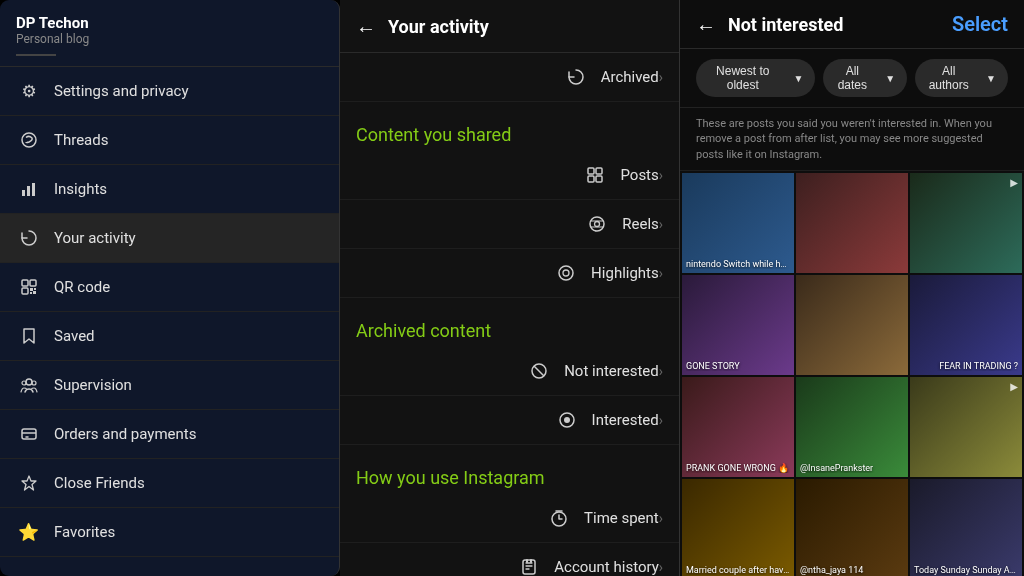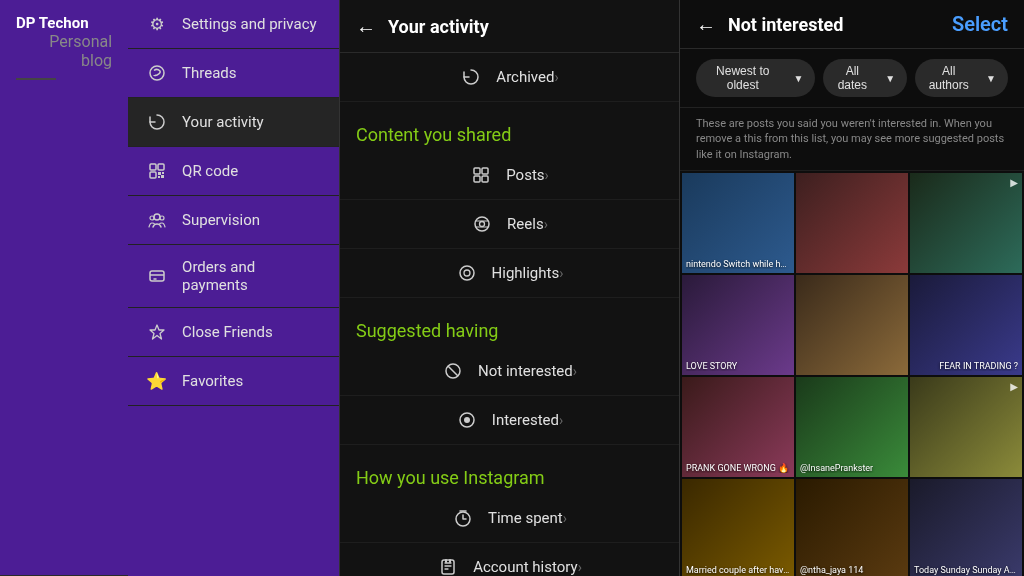--- a/index.html
+++ b/index.html
@@ -9,39 +9,39 @@
       display: flex;
       font-family: -apple-system, BlinkMacSystemFont, 'Segoe UI', Roboto, sans-serif;
       background: #000;
       overflow: hidden;
     }
 
     
     .left-panel {
       width: 340px;
       min-width: 340px;
-      background: #4c1d95;
-      display: flex;
-      flex-direction: row;
+      background: #0f172a;
+      display: flex;
+      flex-direction: column;
       overflow-y: auto;
       border-right: 1px solid #333;
+      border-radius: 9px;
     }
     .profile-section {
       padding: 14px 16px 10px;
       border-bottom: 1px solid #2a2a2a;
     }
     .profile-name {
       color: #fff;
       font-weight: 700;
       font-size: 15px;
     }
     .profile-sub {
       color: #888;
-      font-size: 16px;
-      text-align: right;
+      font-size: 12px;
     }
     .profile-divider {
       width: 40px;
       height: 2px;
       background: #444;
       margin-top: 8px;
     }
     .nav-item {
       display: flex;
       align-items: center;
@@ -92,21 +92,21 @@
       font-weight: 700;
     }
     .section-label {
       color: #84cc16;
       font-size: 18px;
       padding: 14px 16px 6px;
     }
     .menu-item {
       display: flex;
       align-items: center;
-      justify-content: center;
+      justify-content: flex-end;
       padding: 13px 16px;
       color: #e0e0e0;
       font-size: 15px;
       cursor: pointer;
       border-bottom: 1px solid #1e1e1e;
     }
     .menu-item-left {
       display: flex;
       align-items: center;
       gap: 14px;
@@ -250,20 +250,30 @@
     </div>
     <div class="nav-item">
       <span class="nav-icon">
         <svg width="18" height="18" viewBox="0 0 18 18" fill="none">
           <circle cx="9" cy="9" r="7" stroke="#ccc" stroke-width="1.5" fill="none"></circle>
           <path d="M6 6.5 Q9 4 12 7 Q13 9 9 11 Q6 12 6 11" stroke="#ccc" stroke-width="1.5" fill="none"></path>
         </svg>
       </span>
       <span>Threads</span>
     </div>
+    <div class="nav-item">
+      <span class="nav-icon">
+        <svg width="18" height="18" viewBox="0 0 18 18" fill="none">
+          <rect x="2" y="10" width="3" height="6" fill="#ccc"></rect>
+          <rect x="7" y="6" width="3" height="10" fill="#ccc"></rect>
+          <rect x="12" y="3" width="3" height="13" fill="#ccc"></rect>
+        </svg>
+      </span>
+      <span>Insights</span>
+    </div>
     <div class="nav-item active">
       <span class="nav-icon">
         <svg width="18" height="18" viewBox="0 0 18 18" fill="none">
           <path d="M9 2 A7 7 0 1 1 2 9" stroke="#ccc" stroke-width="1.5" fill="none" stroke-linecap="round"></path>
           <path d="M2 4 L2 9 L7 9" stroke="#ccc" stroke-width="1.5" fill="none" stroke-linecap="round" stroke-linejoin="round"></path>
         </svg>
       </span>
       <span>Your activity</span>
     </div>
     <div class="nav-item">
@@ -276,20 +286,28 @@
           <rect x="14" y="10" width="2" height="2" fill="#ccc"></rect>
           <rect x="10" y="14" width="2" height="2" fill="#ccc"></rect>
           <rect x="13" y="13" width="3" height="3" fill="#ccc"></rect>
         </svg>
       </span>
       <span>QR code</span>
     </div>
     <div class="nav-item">
       <span class="nav-icon">
         <svg width="18" height="18" viewBox="0 0 18 18" fill="none">
+          <path d="M4 2 L14 2 L14 16 L9 12 L4 16 Z" stroke="#ccc" stroke-width="1.5" fill="none" stroke-linejoin="round"></path>
+        </svg>
+      </span>
+      <span>Saved</span>
+    </div>
+    <div class="nav-item">
+      <span class="nav-icon">
+        <svg width="18" height="18" viewBox="0 0 18 18" fill="none">
           <circle cx="9" cy="6" r="3" stroke="#ccc" stroke-width="1.5" fill="none"></circle>
           <circle cx="4" cy="7" r="2" stroke="#ccc" stroke-width="1.2" fill="none"></circle>
           <circle cx="14" cy="7" r="2" stroke="#ccc" stroke-width="1.2" fill="none"></circle>
           <path d="M1 16 Q2 12 4 12 Q6 12 6.5 13" stroke="#ccc" stroke-width="1.2" fill="none" stroke-linecap="round"></path>
           <path d="M17 16 Q16 12 14 12 Q12 12 11.5 13" stroke="#ccc" stroke-width="1.2" fill="none" stroke-linecap="round"></path>
           <path d="M5 16 Q6 13 9 13 Q12 13 13 16" stroke="#ccc" stroke-width="1.5" fill="none" stroke-linecap="round"></path>
         </svg>
       </span>
       <span>Supervision</span>
     </div>
@@ -377,21 +395,21 @@
           <circle cx="9" cy="9" r="3" stroke="#ccc" stroke-width="1.3" fill="none"></circle>
         </svg>
       </span>
       <span>Highlights</span>
     </div>
     <span class="chevron">›</span>
   </div>
 
   <div class="divider-line"></div>
 
-  <div class="section-label">Suggested having</div>
+  <div class="section-label">Archived content</div>
   <div class="menu-item">
     <div class="menu-item-left">
       <span class="menu-icon">
         <svg width="18" height="18" viewBox="0 0 18 18" fill="none">
           <circle cx="9" cy="9" r="7" stroke="#ccc" stroke-width="1.5" fill="none"></circle>
           <line x1="4" y1="4" x2="14" y2="14" stroke="#ccc" stroke-width="1.5"></line>
         </svg>
       </span>
       <span>Not interested</span>
     </div>
@@ -464,33 +482,33 @@
     <button class="filter-btn">
       <span>All dates</span>
       <span class="arrow-down">▼</span>
     </button>
     <button class="filter-btn">
       <span>All authors</span>
       <span class="arrow-down">▼</span>
     </button>
   </div>
 
-  <div class="info-text">These are posts you said you weren't interested in. When you remove a this from this list, you may see more suggested posts like it on Instagram.</div>
+  <div class="info-text">These are posts you said you weren't interested in. When you remove a post from after list, you may see more suggested posts like it on Instagram.</div>
 
   <div class="image-grid">
     <div class="grid-cell img-1">
       <div class="img-thumb-text">nintendo Switch while he goes upstairs to talk with my mom</div>
     </div>
     <div class="grid-cell img-2">
     </div>
     <div class="grid-cell img-3">
       <span class="video-icon">▶</span>
     </div>
     <div class="grid-cell img-4">
-      <div class="img-thumb-text">LOVE STORY</div>
+      <div class="img-thumb-text">GONE STORY</div>
     </div>
     <div class="grid-cell img-5">
     </div>
     <div class="grid-cell img-6">
       <div class="img-thumb-text">FEAR IN TRADING ?</div>
     </div>
     <div class="grid-cell img-7">
       <div class="img-thumb-text">PRANK GONE WRONG 🔥</div>
     </div>
     <div class="grid-cell img-8">

